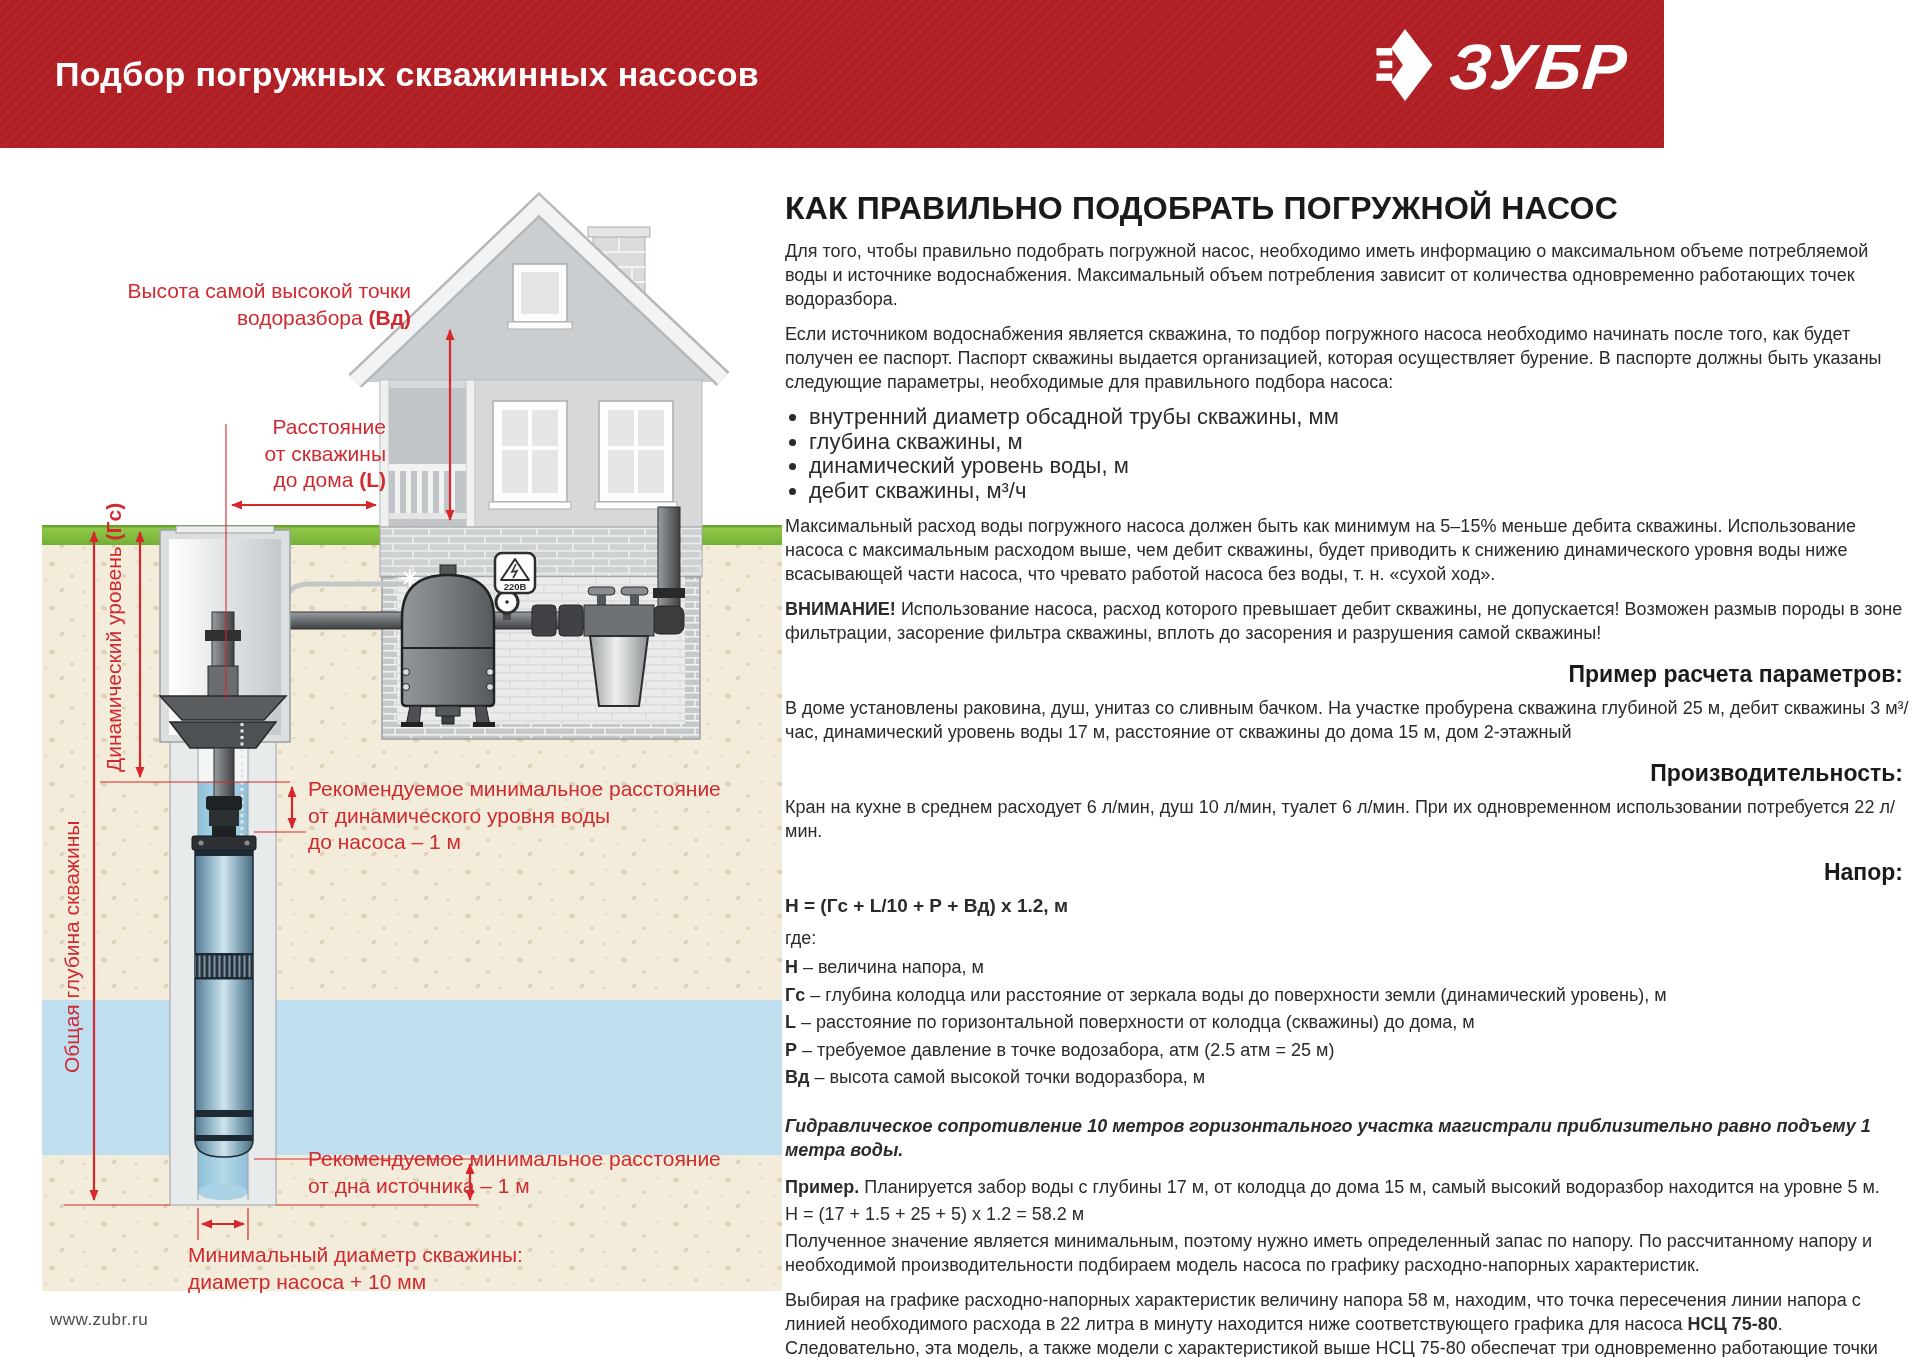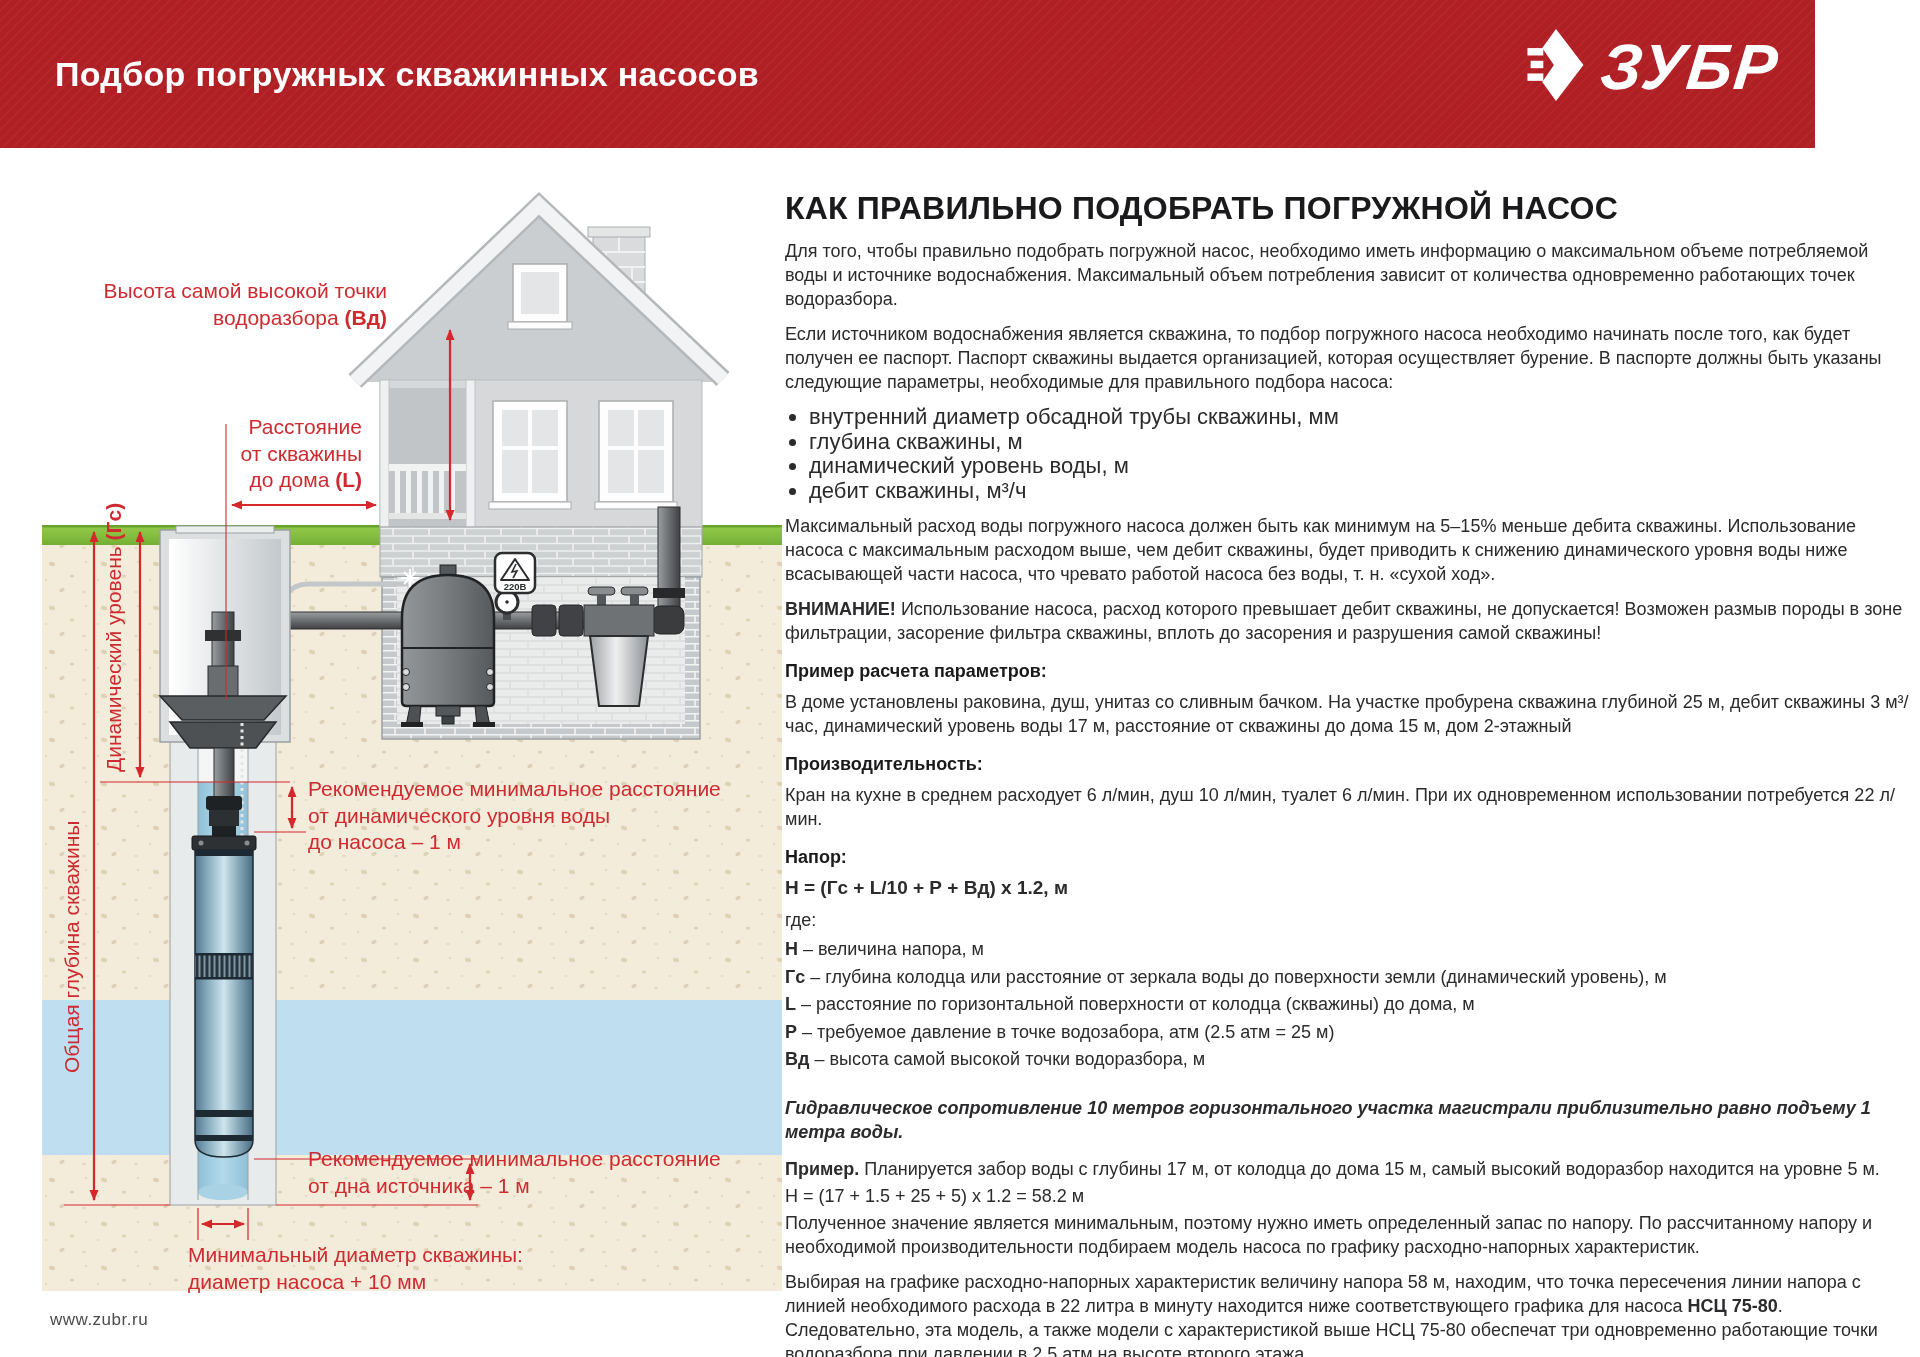--- a/index.html
+++ b/index.html
@@ -2,21 +2,21 @@
 <html><head>
 <meta charset="utf-8">
 <style>
   html,body { margin:0; padding:0; background:#ffffff; }
   .page {
     position:relative; width:1920px; height:1357px; overflow:hidden;
     background:#ffffff; font-family:"Liberation Sans", sans-serif; color:#2b2a2c;
   }
   
   .banner {
-    position:absolute; left:0; top:0; width:1815px; height:148px;
+    position:absolute; left:0; top:0; width:1664px; height:148px;
     background:#b01f24;
     background-image:repeating-linear-gradient(135deg, rgba(255,255,255,.035) 0 2px, rgba(0,0,0,0) 2px 7px);
   }
   .banner h1 {
     position:absolute; left:55px; top:55px; margin:0;
     font-size:34px; font-weight:bold; color:#ffffff; letter-spacing:.3px;
   }
   .logo { position:absolute; right:36px; top:28px; display:flex; align-items:center; gap:16px; }
   .logo-text {
     color:#fff; font-weight:bold; font-style:italic; font-size:64px;
@@ -26,25 +26,25 @@
   .diagram { position:absolute; left:42px; top:160px; width:740px; height:1131px; }
   .diagram svg { position:absolute; left:0; top:0; }
   .dlabel {
     position:absolute; color:#cf2a30; font-size:21px; line-height:26.5px; white-space:nowrap;
   }
   .dlabel b { font-weight:bold; }
   .vlabel {
     position:absolute; writing-mode:vertical-rl; transform:rotate(180deg);
     color:#cf2a30; font-size:21px; line-height:27px; text-align:center; white-space:nowrap;
   }
-  .ta-r { text-align:right; }
+  .ta-r { text-align:right;margin-left:24px; }
   
   .article { position:absolute; left:785px; top:190px; width:1127px; }
   .article h2.main { margin:0 0 12px; font-size:32px; color:#1a1a1c; letter-spacing:.2px; }
-  .article h3 { margin:16px 0 8px; font-size:18px; color:#1a1a1c; }
+  .article h3 { margin:16px 9px 8px; font-size:23px; color:#1a1a1c;text-align:right; }
   .article p { margin:0 0 11px; font-size:18px; line-height:24px; }
   .article ul { margin:0 0 11px 6px; padding-left:18px; }
   .article li { font-size:22px; line-height:24.5px; }
   .article .formula { font-weight:bold; font-size:19px; margin:0 0 8px; }
   .article .where { margin:0 0 6px; }
   .article .def { margin:0 0 4px; line-height:23.5px; }
   .article .note { font-style:italic; margin:24px 0 13px;font-weight:bold; }
   .article .tight { margin:0 0 3px; }
   
   .footer { position:absolute; left:50px; top:1310px; font-size:17px; color:#4c4c4e; letter-spacing:.5px; }

